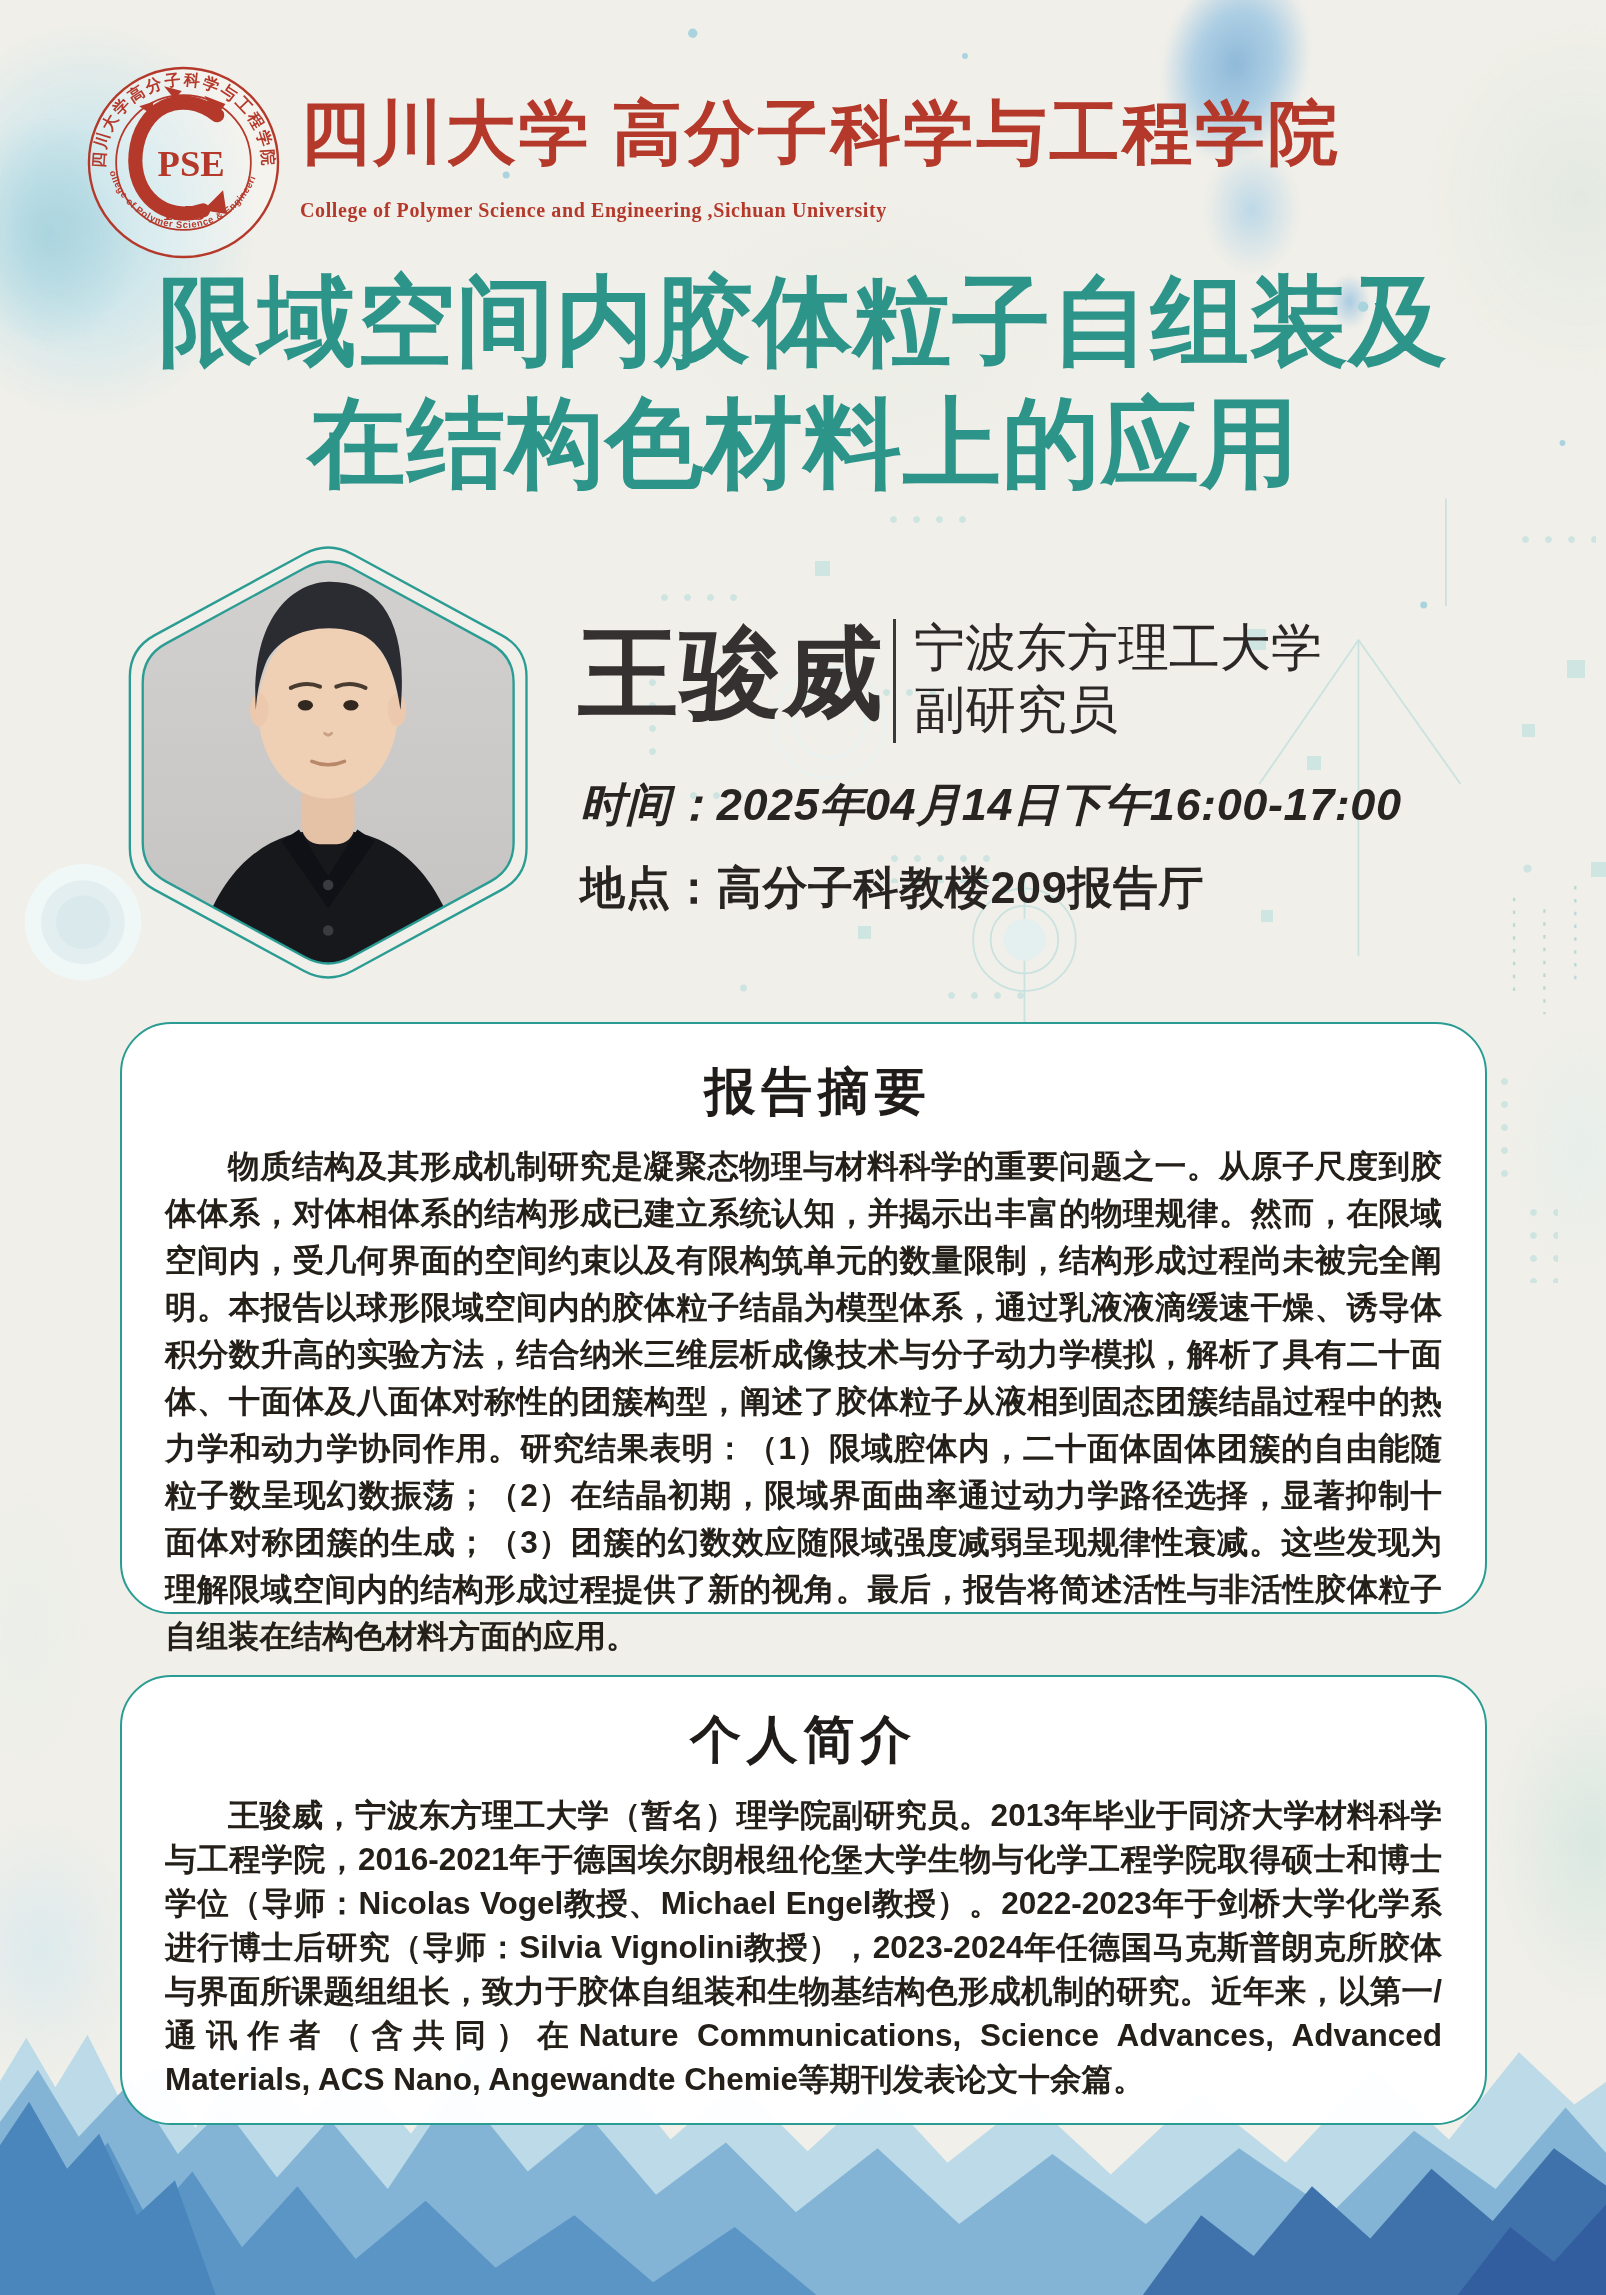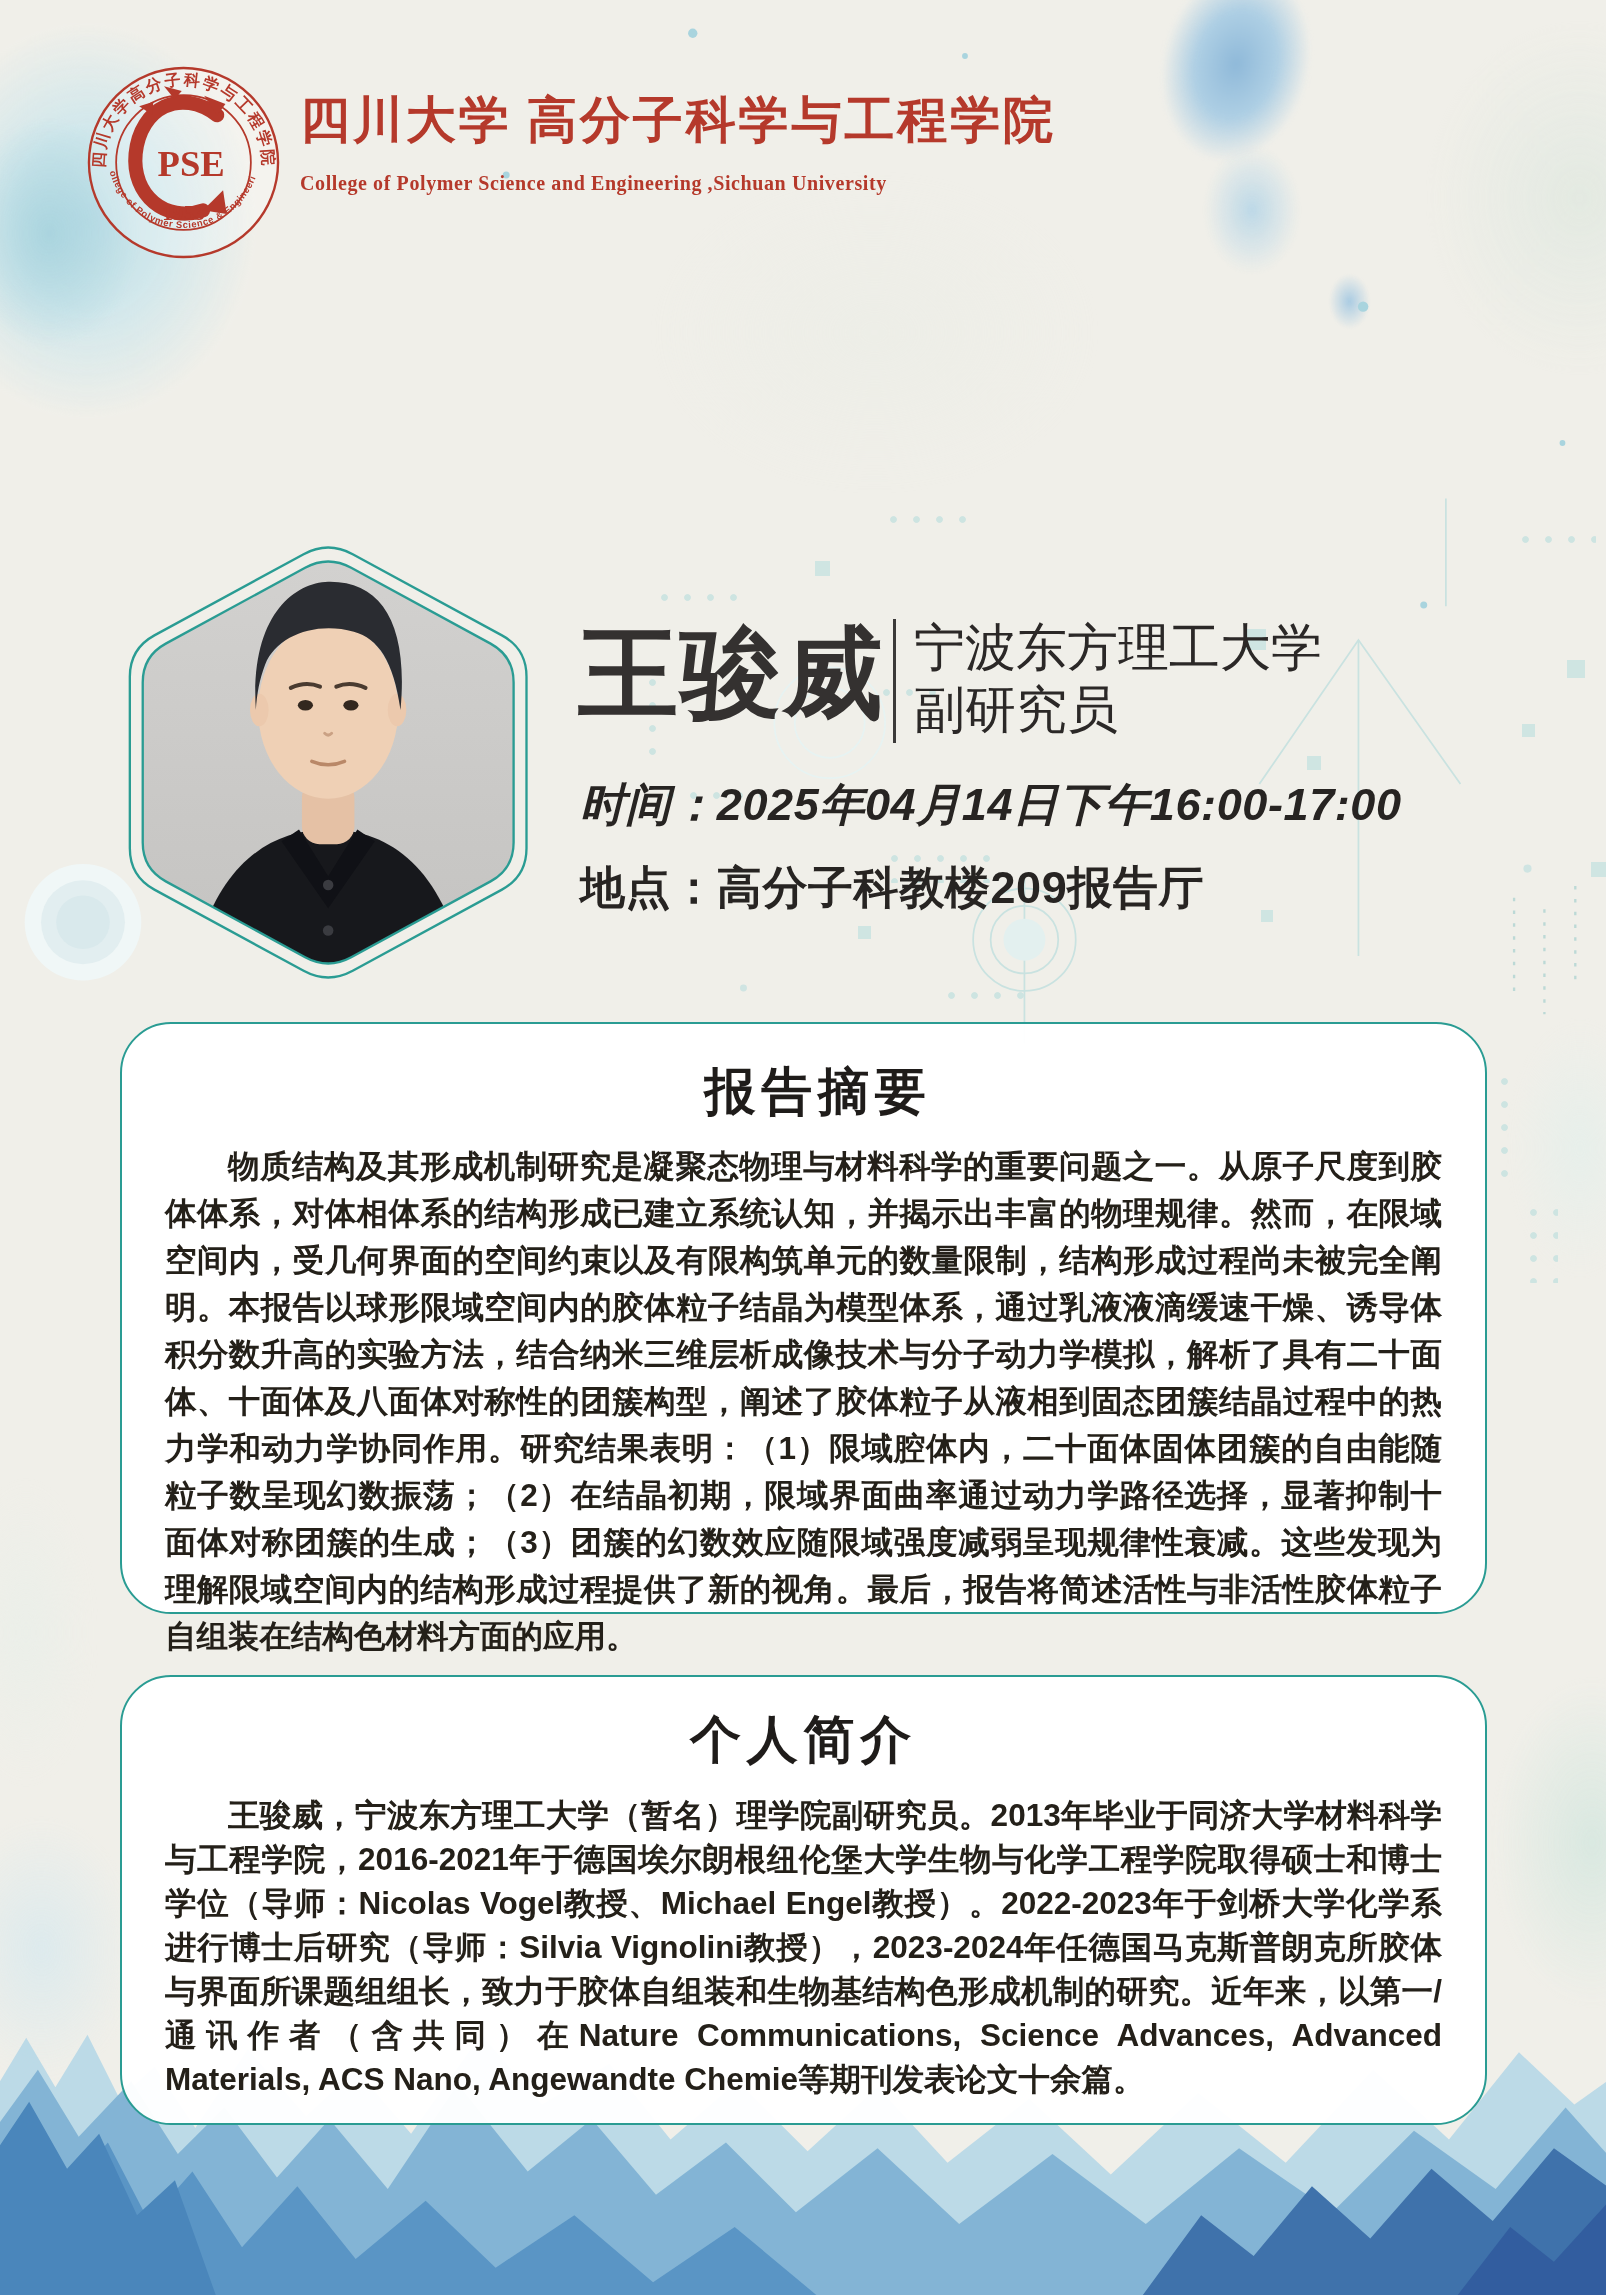--- a/index.html
+++ b/index.html
@@ -41,21 +41,21 @@
     background-size:23px 23px;opacity:.95;}
   .sq{position:absolute;background:#cfe5e2;pointer-events:none;}
 
   .decor-svg{position:absolute;left:0;top:0;pointer-events:none;}
   .mountains{position:absolute;left:0;top:1994px;width:1607px;height:301px;z-index:2;}
 
   
   .logo{position:absolute;left:86px;top:65px;width:195px;height:195px;}
   .header-text{position:absolute;left:300px;top:87px;}
   .header-cn{font-family:"Liberation Serif","DejaVu Serif",serif;font-weight:700;
-    font-size:50px;letter-spacing:2.9px;color:#b5392b;white-space:nowrap;}
+    font-size:70px;letter-spacing:2.9px;color:#b5392b;white-space:nowrap;}
   .header-en{font-family:"Liberation Serif","DejaVu Serif",serif;font-weight:700;
     font-size:20px;letter-spacing:0.6px;color:#b5392b;margin-top:17.5px;white-space:nowrap;}
 
   
   .talk-title{position:absolute;left:0;right:0;top:260px;text-align:center;
     font-family:"DejaVu Serif","Liberation Serif",serif;font-weight:700;
     font-size:98px;line-height:122px;color:#2d948a;letter-spacing:1.2px;z-index:3;}
 
   
   .hexa{position:absolute;left:124px;top:535px;width:420px;height:455px;z-index:3;}
@@ -191,20 +191,24 @@
     <text font-size="16" font-weight="bold" fill="#b5392b" letter-spacing="1" font-family="Liberation Sans, DejaVu Sans, sans-serif">
       <textPath href="#ringBottom" startOffset="50%" text-anchor="middle">College of Polymer Science &amp; Engineering</textPath>
     </text>
   </svg>
 
   <div class="header-text">
     <div class="header-cn">四川大学 高分子科学与工程学院</div>
     <div class="header-en">College of Polymer Science and Engineering ,Sichuan University</div>
   </div>
 
+  <div class="talk-title">
+    <div>限域空间内胶体粒子自组装及</div>
+    <div>在结构色材料上的应用</div>
+  </div>
 
   <svg class="hexa" viewBox="0 0 720 780">
     <defs>
       <clipPath id="hexClip">
         <path d="M310.5,56.2 Q350,34.7 389.5,56.2 L628.4,186.2 Q667.9,207.7 667.9,252.7 L667.9,527.3 Q667.9,572.3 628.4,593.8 L389.5,723.8 Q350,745.3 310.5,723.8 L71.6,593.8 Q32.1,572.3 32.1,527.3 L32.1,252.7 Q32.1,207.7 71.6,186.2 Z"></path>
       </clipPath>
       <linearGradient id="photoBg" x1="0" y1="0" x2="0" y2="1">
         <stop offset="0" stop-color="#d3d2d0"></stop>
           <stop offset="1" stop-color="#c3c2c0"></stop>
       </linearGradient>

